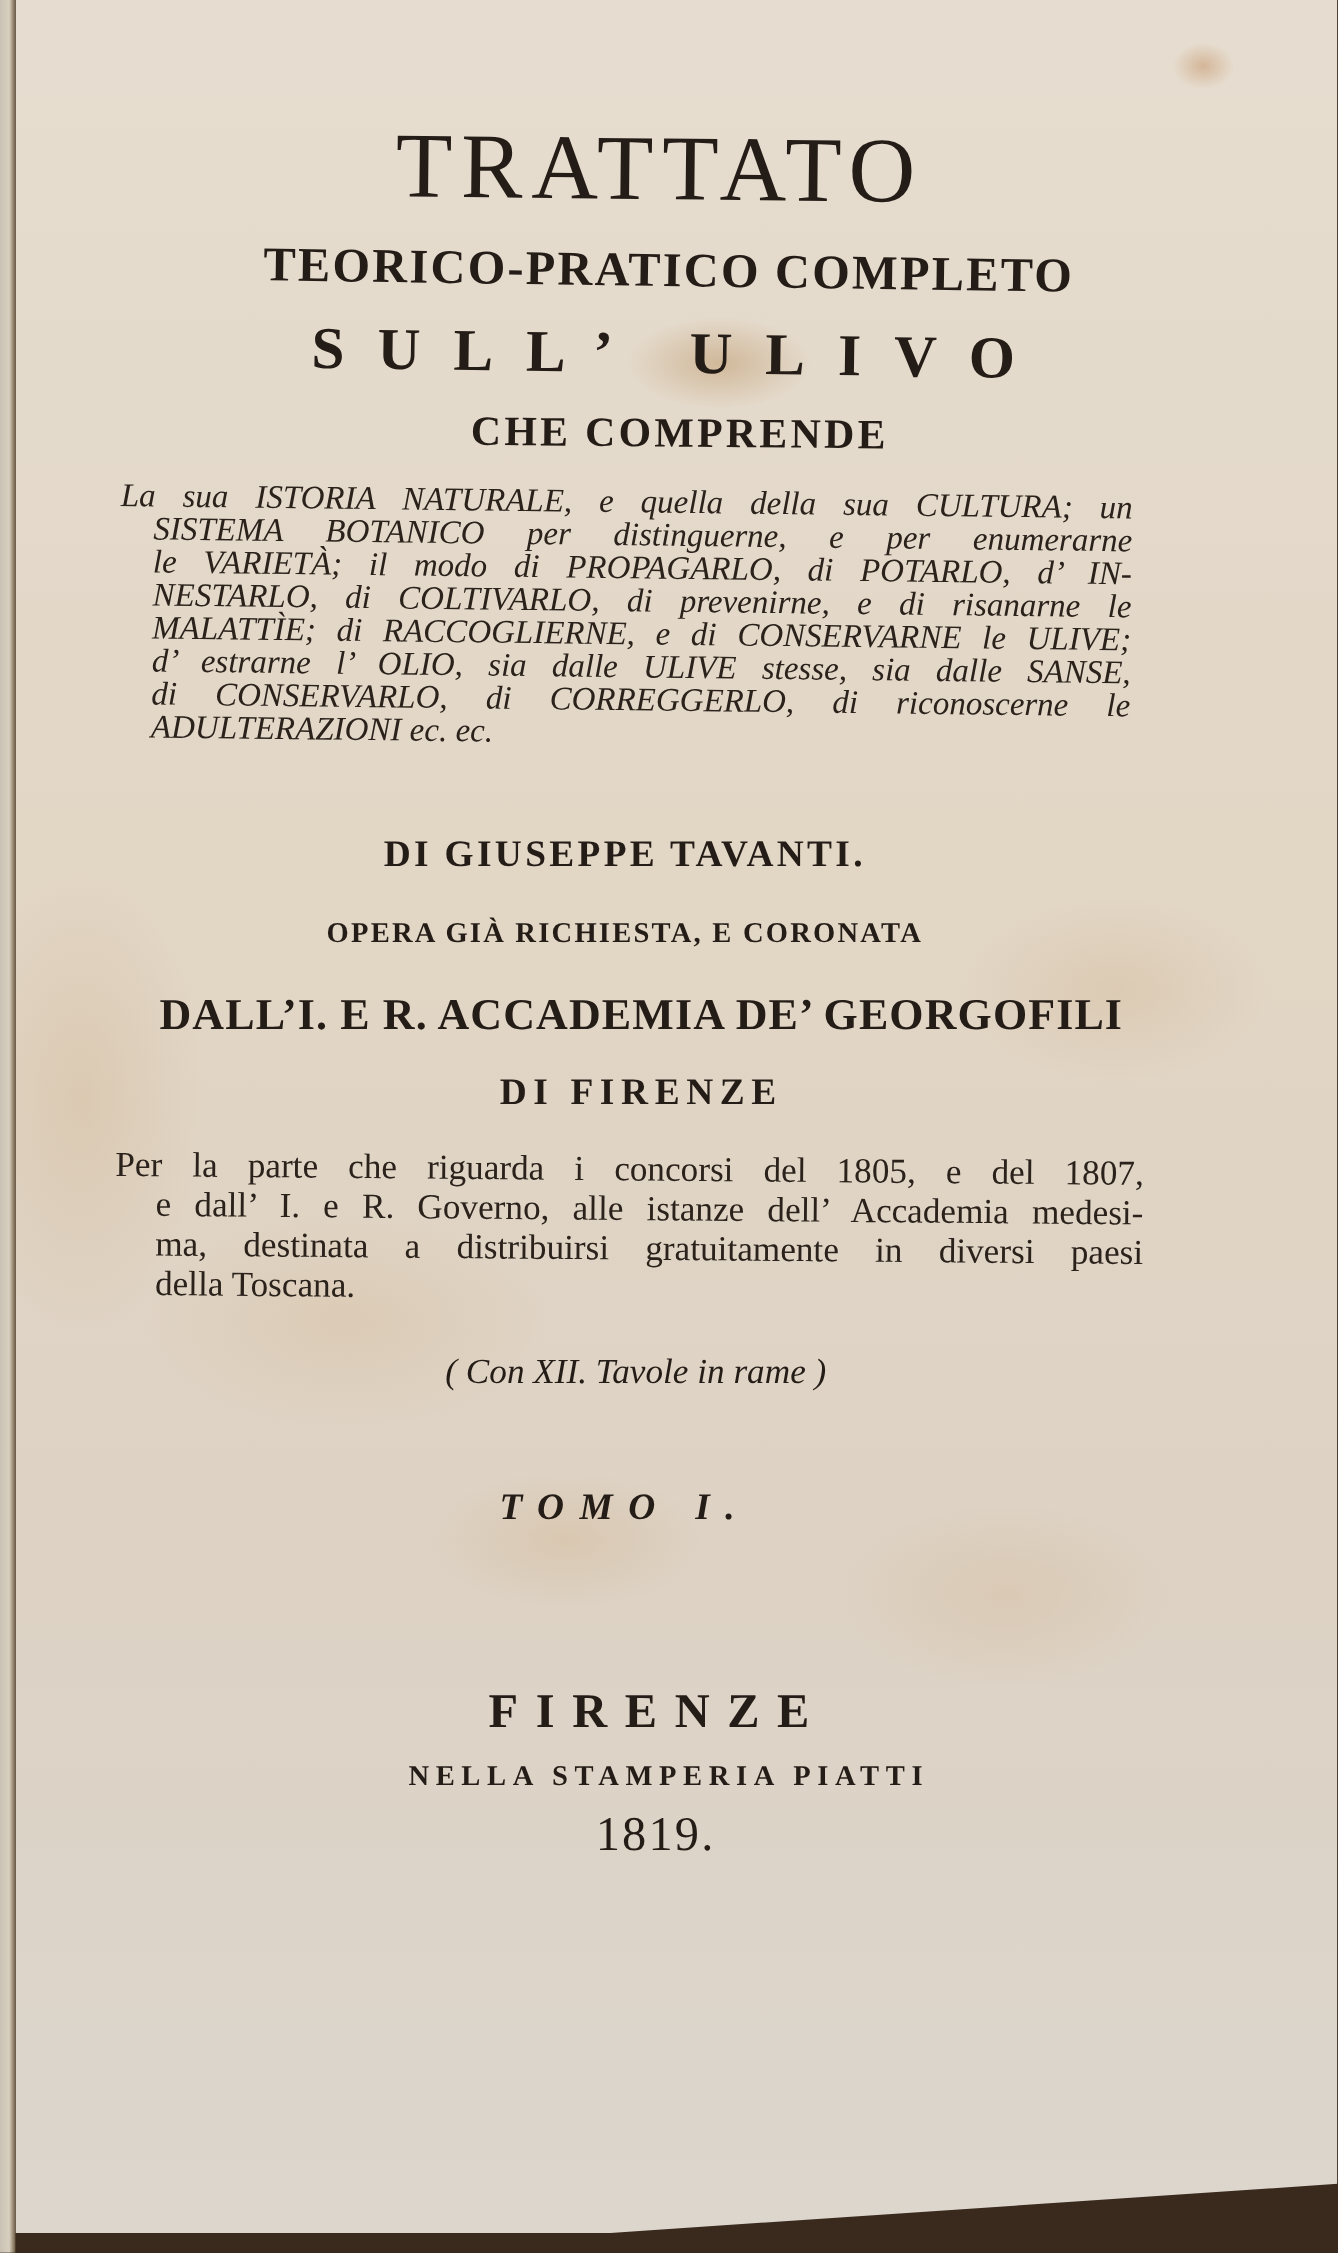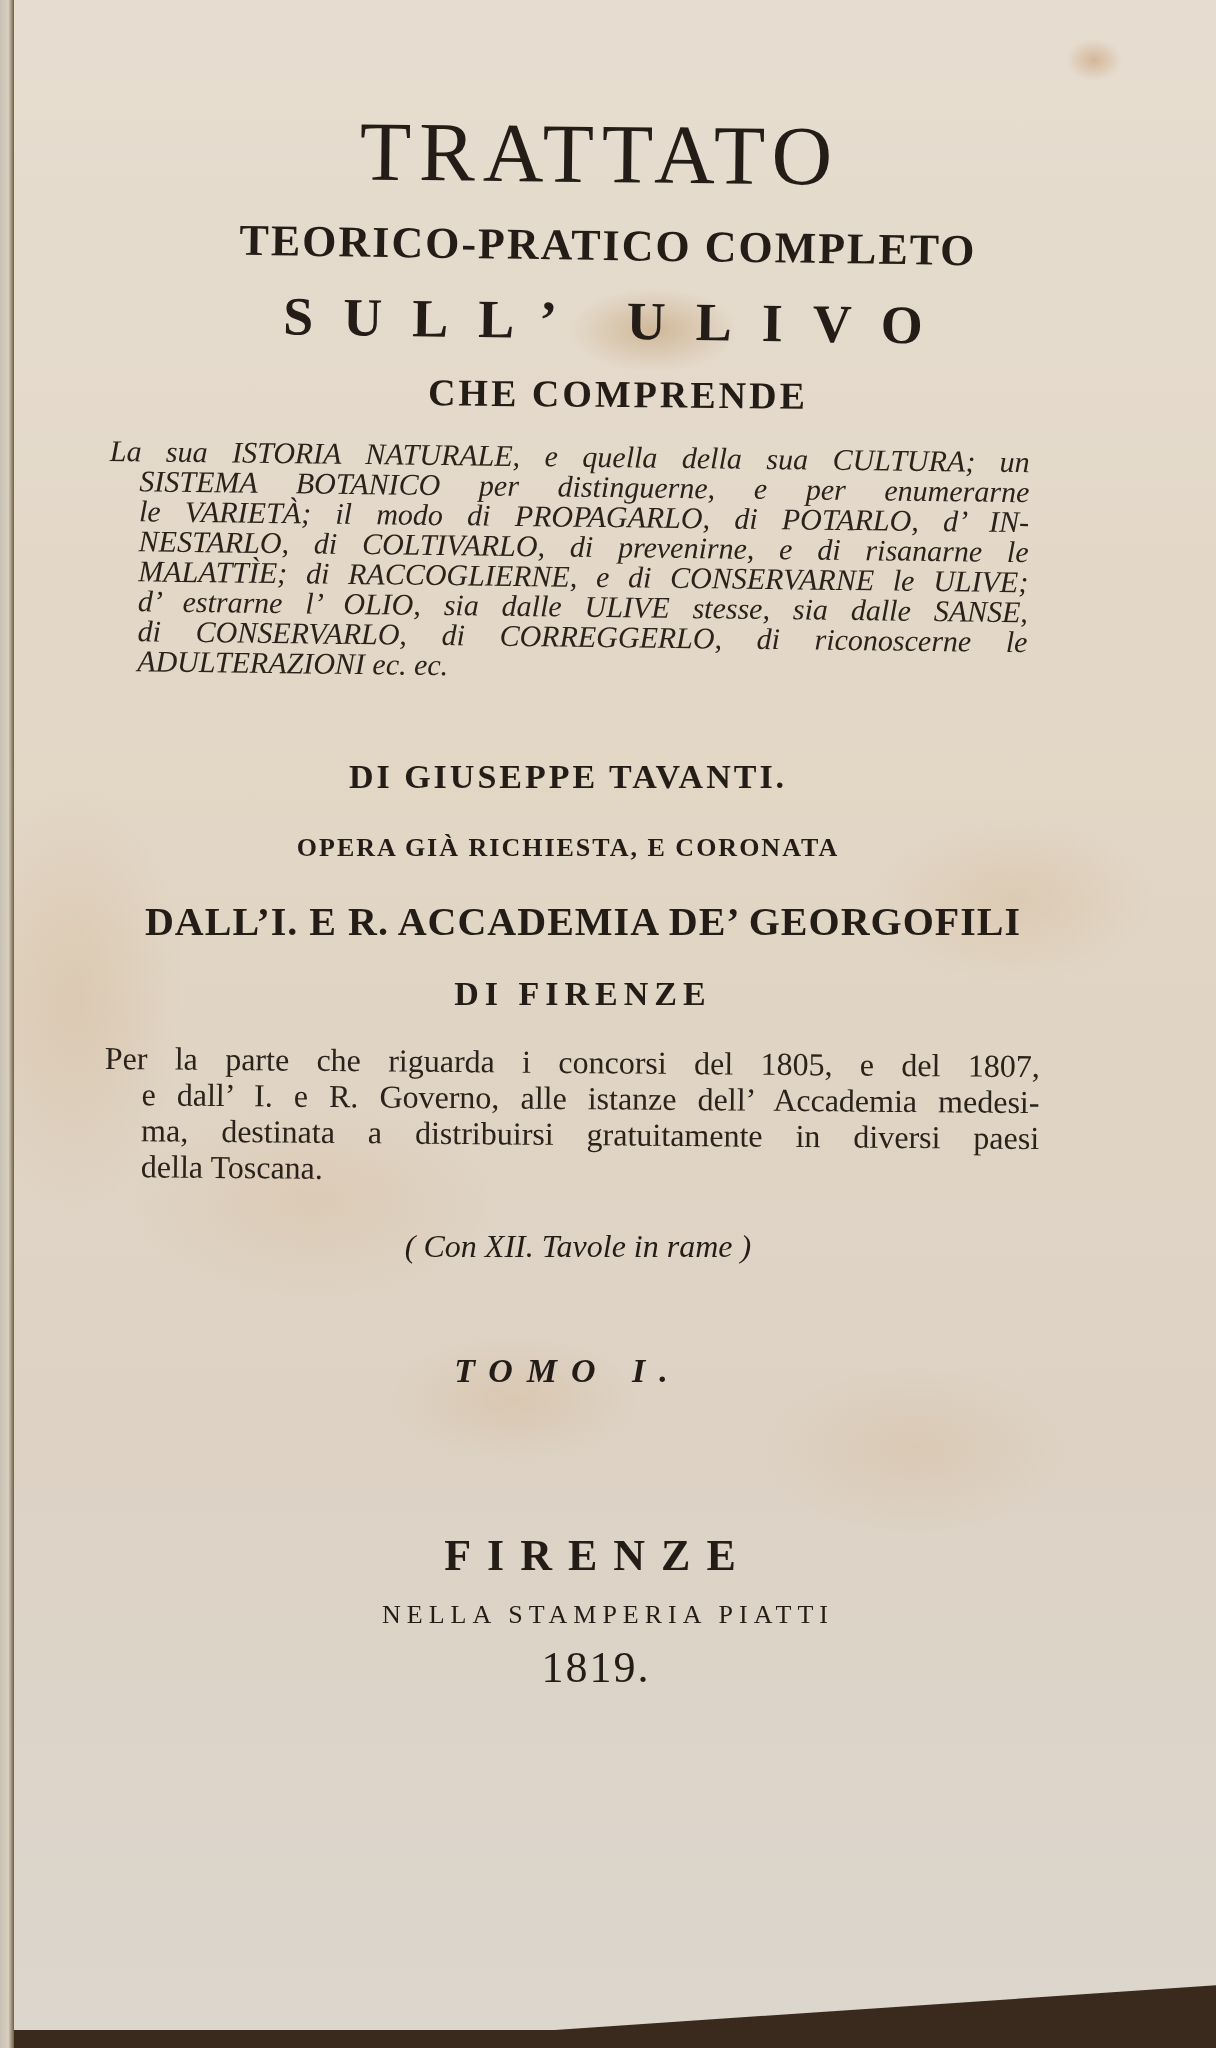--- a/index.html
+++ b/index.html
@@ -50,21 +50,21 @@
     position:absolute; left:105px; width:935px; top:1040px;
     font-family:"Liberation Serif", serif; font-size:32px; line-height:36px; color:#2a221b;
     transform:rotate(0.5deg); transform-origin:left top;
   }
   .para2 .pl { display:block; text-align:justify; text-align-last:justify; white-space:nowrap; }
   .para2 .pl.ind { padding-left:37px; }
   .para2 .pl.last { text-align-last:left; }
   .tavole { top:1228px; font-size:32px; font-style:italic; font-family:"Liberation Serif", serif; transform:translateX(-30px); }
   .tomo { top:1352px; font-size:34px; font-style:italic; font-weight:bold; letter-spacing:14px; font-family:"Liberation Serif", serif; transform:translateX(-40px); }
   .citta { top:1530px; font-size:44px; letter-spacing:16px; font-weight:bold; font-family:"Liberation Serif", serif; transform:translateX(-10px); }
-  .stamp { top:1600px; font-size:26px; letter-spacing:6px; font-weight:normal; font-family:"Liberation Serif", serif; transform:translateX(0px); }
+  .stamp { top:1600px; font-size:26px; letter-spacing:6px; font-weight:bold; font-family:"Liberation Serif", serif; transform:translateX(0px); }
   .anno { top:1642px; font-size:44px; letter-spacing:2px; font-family:"Liberation Serif", serif; transform:translateX(-12px); }
 </style>
 </head>
 <body>
 
 <div class="spine"></div>
 <div class="page">
 </div>
 
 <div class="line title">TRATTATO</div>

